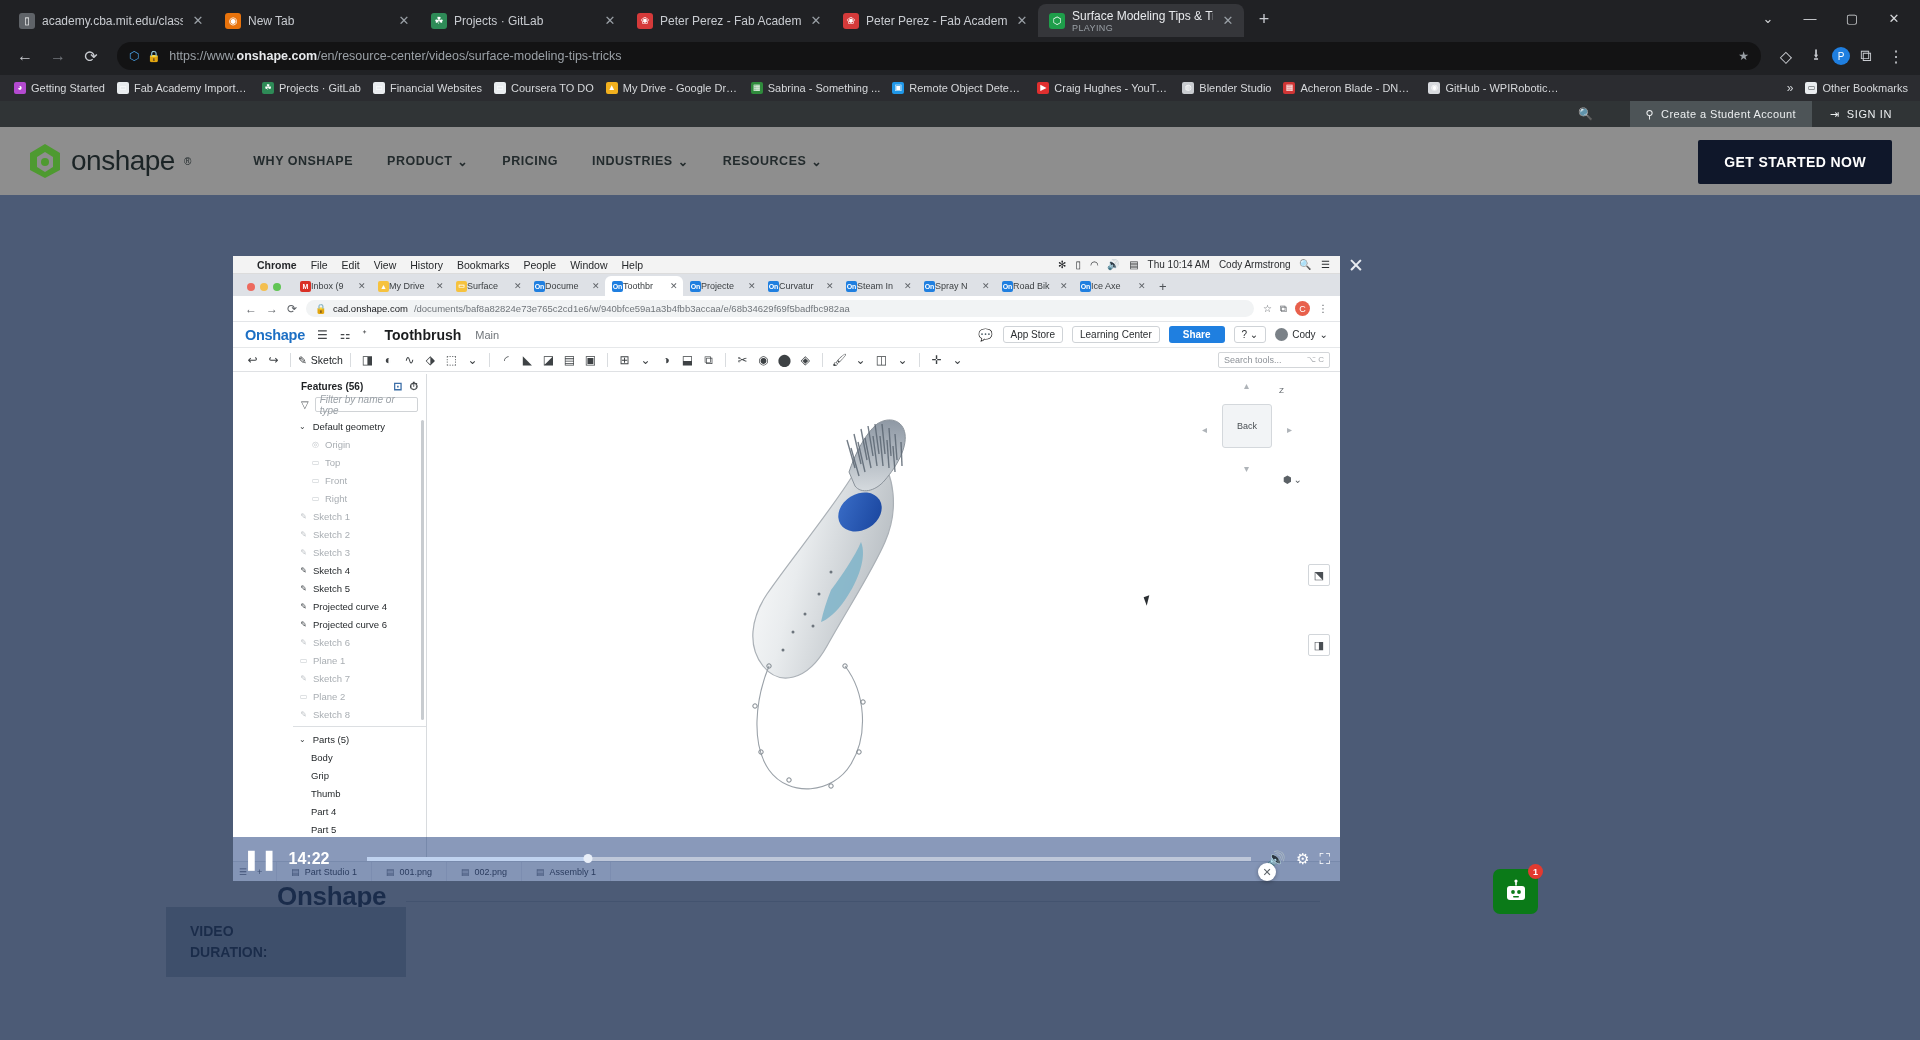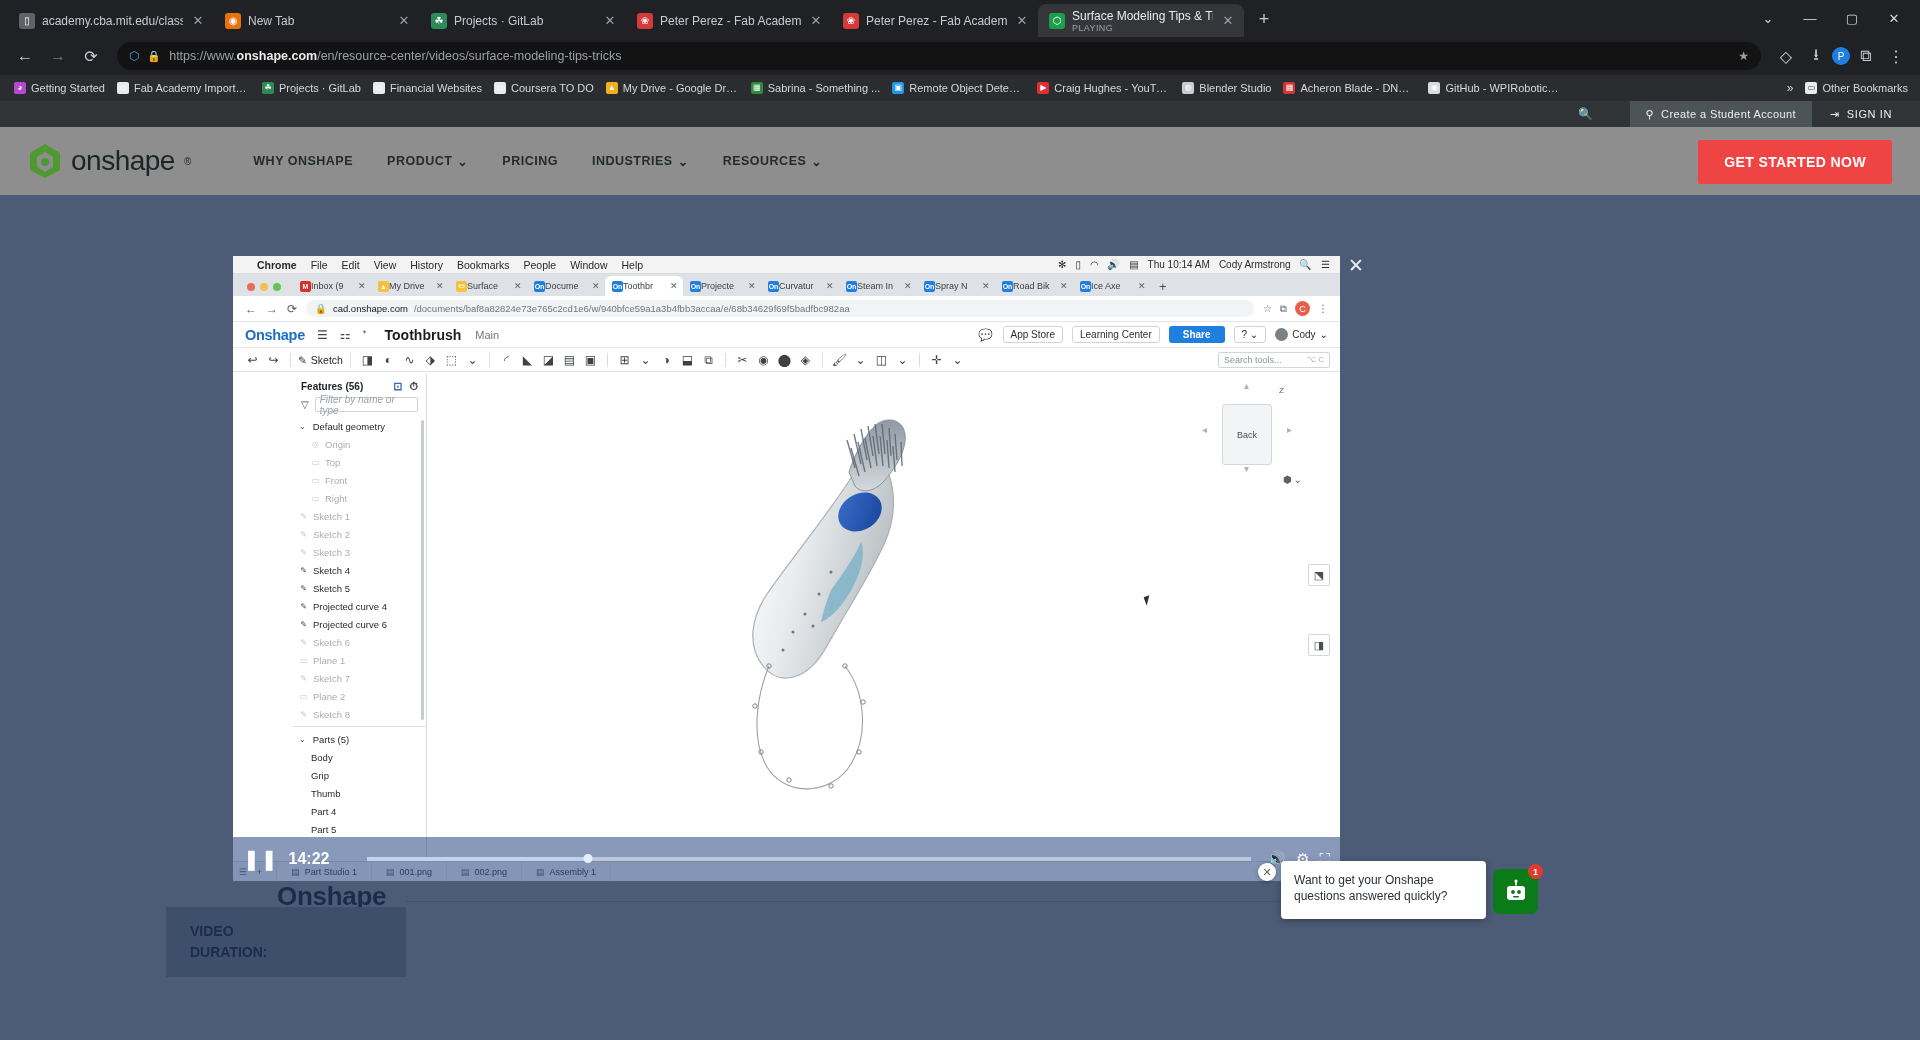--- a/index.html
+++ b/index.html
@@ -124,21 +124,21 @@
   }
   .brand-text { font-size: 28px; font-weight: 400; color: #1b2426; letter-spacing: -.5px; }
   .brand-reg { font-size: 10px; vertical-align: super; color: #1b2426; }
   .navlinks { display: flex; align-items: center; gap: 34px; margin-left: 62px; }
   .navlink {
     font-size: 12.5px; font-weight: 700; color: #232b2d; letter-spacing: .5px;
     display: flex; align-items: center; gap: 5px;
   }
   .cta-btn {
     position: absolute; right: 28px; top: 13px;
-    background: #ef4444; color: #fff; font-size: 14px; font-weight: 700;
+    background: #0f172a; color: #fff; font-size: 14px; font-weight: 700;
     letter-spacing: .4px; padding: 14px 26px; border-radius: 2px;
   }
 
   
   .lightbox-backdrop {
     position: absolute; left: 0; top: 94px; right: 0; bottom: 0;
     background: rgba(25,45,80,0.78);
   }
   .video-modal {
     position: absolute; left: 233px; top: 155px; width: 1107px; height: 625px;
@@ -268,21 +268,21 @@
   .ft-scroll {
     position: absolute; right: 2px; top: 46px; width: 3px; height: 300px;
     background: #c8ccd0; border-radius: 2px;
   }
   .ft-divider { border-top: 1px solid #dcdfe2; margin: 3px 0; }
 
   
   .vp { position: absolute; left: 194px; right: 0; top: 0; bottom: 0; background: #fff; }
   .vcube { position: absolute; right: 50px; top: 10px; width: 86px; height: 86px; }
   .vcube .face {
-    position: absolute; left: 18px; top: 20px; width: 50px; height: 61px;
+    position: absolute; left: 18px; top: 20px; width: 50px; height: 44px;
     background: #f2f4f6; border: 1px solid #d4d8dc; border-radius: 3px;
     display: flex; align-items: center; justify-content: center;
     font-size: 9px; color: #4a4f54;
   }
   .vcube .arrow { position: absolute; color: #aeb3b8; font-size: 10px; }
   .vcube .zlabel { position: absolute; right: 6px; top: 2px; font-size: 8px; color: #5b6166; }
   .vcube-home { position: absolute; right: 38px; top: 100px; display:flex; align-items:center; gap:2px;
                 font-size: 10px; color: #5b6166; }
   .vp-rightbtn {
     position: absolute; right: 10px; width: 22px; height: 22px; border: 1px solid #d2d6da;
@@ -984,23 +984,20 @@
       <span class="vbar">
         <span class="vfill" id="vfill" style="width: 25%;"></span>
         <span class="vdot" id="vdot" style="left: 25%;"></span>
       </span>
       <span class="vicon">🔊</span>
       <span class="vicon">⚙</span>
       <span class="vicon">⛶</span>
     </div>
   </div>
 
-  <div class="chat-bubble">
-    <span>Want to get your Onshape questions answered quickly?</span>
-  </div>
   <div class="chat-bubble-close">✕</div>
   <div class="chat-launcher">
     <svg width="26" height="26" viewBox="0 0 26 26">
       <rect x="4" y="7" width="18" height="14" rx="3" fill="#ffffff"></rect>
       <circle cx="10" cy="13" r="1.9" fill="#0b7a18"></circle>
       <circle cx="16" cy="13" r="1.9" fill="#0b7a18"></circle>
       <rect x="10" y="17" width="6" height="1.6" rx=".8" fill="#0b7a18"></rect>
       <rect x="12.2" y="2.5" width="1.6" height="4" fill="#ffffff"></rect>
       <circle cx="13" cy="2" r="1.6" fill="#ffffff"></circle>
     </svg>

